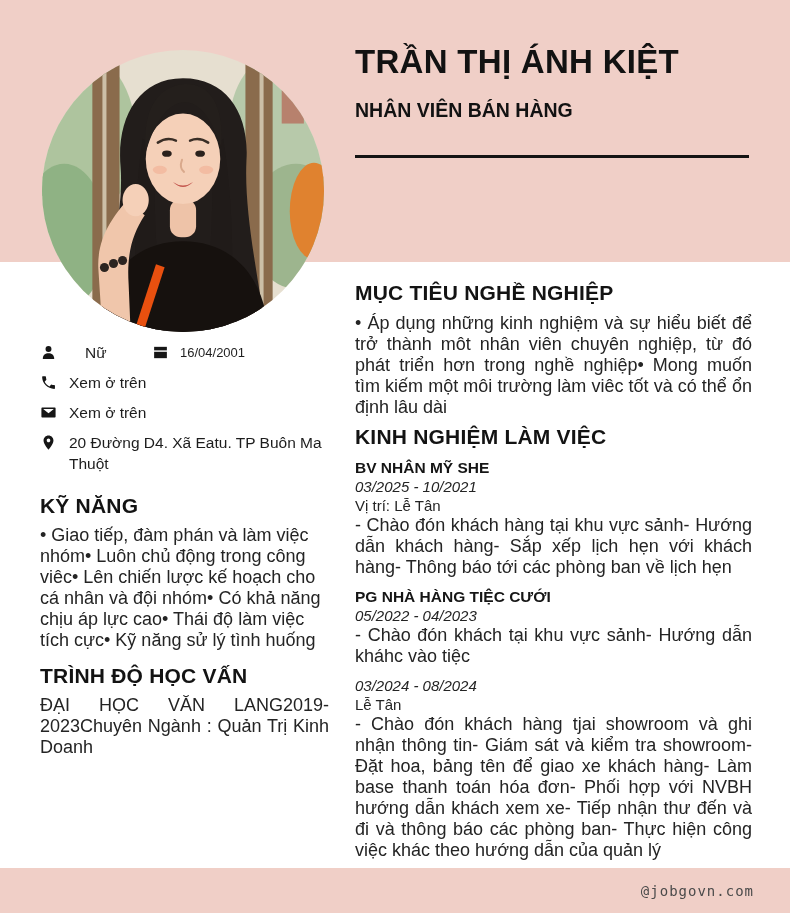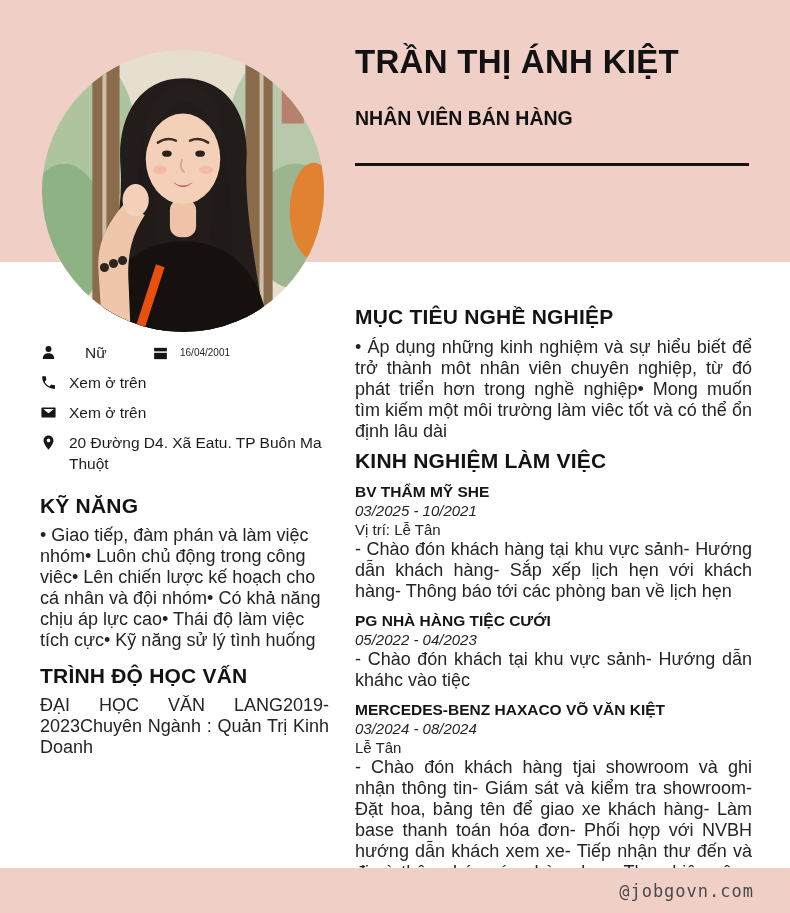--- a/index.html
+++ b/index.html
@@ -15,56 +15,56 @@
   }
   .band { position: absolute; left: 0; width: 100%; background: #f0cfc7; }
   .header-band { top: 0; height: 262px; }
   .footer-band {
     bottom: 0; height: 45px;
     display: flex; align-items: center; justify-content: flex-end;
     padding-right: 36px;
   }
   .watermark {
     font-family: "DejaVu Sans Mono", "Liberation Mono", monospace;
-    font-size: 17px; color: #4a4a4a; letter-spacing: 1px;
+    font-size: 14px; color: #4a4a4a; letter-spacing: 1px;
   }
   .photo {
     position: absolute; left: 42px; top: 50px;
     width: 282px; height: 282px;
     border-radius: 50%; overflow: hidden;
   }
   .photo svg { display: block; width: 100%; height: 100%; }
   .header-text { position: absolute; left: 355px; top: 42px; width: 396px; }
   .name {
     font-size: 33px; font-weight: bold; color: #121212;
     margin: 0; letter-spacing: 0.3px; line-height: 40px;
   }
   .subtitle {
     font-size: 19.5px; font-weight: bold; color: #121212;
-    margin-top: 24px; line-height: 24px;
+    margin-top: 16px; line-height: 24px;
   }
   .divider { width: 394px; height: 3px; background: #141414; margin-top: 33px; }
 
   h2 {
     font-size: 21px; font-weight: bold; color: #131313;
     margin: 0; line-height: 25px; letter-spacing: 0.2px;
   }
   p { margin: 0; font-size: 18px; line-height: 21px; color: #242424; }
   .just { text-align: justify; }
 
   .left-col  { position: absolute; left: 40px;  top: 342px; width: 289px; }
-  .right-col { position: absolute; left: 355px; top: 304px; width: 397px; }
+  .right-col { position: absolute; left: 355px; top: 280px; width: 397px; }
 
   .contact-row {
     display: flex; align-items: flex-start; gap: 12px;
     margin-bottom: 9px; font-size: 15.5px; line-height: 21px; color: #1d1d1d;
   }
   .row-split { display: flex; margin-bottom: 9px; }
   .gcell { display: flex; gap: 28px; width: 112px; font-size: 15.5px; line-height: 21px; text-align: right; }
-  .dcell { display: flex; gap: 11px; font-size: 10px; line-height: 21px; align-items: center; }
+  .dcell { display: flex; gap: 11px; font-size: 13px; line-height: 21px; }
   .icon { width: 17px; height: 17px; flex: none; margin-top: 2px; fill: #161616; }
 
   .h-skills { margin-top: 19px; margin-bottom: 7px; }
   .h-edu    { margin-top: 12px; margin-bottom: 7px; }
   .h-obj    { margin-bottom: 8px; }
   .h-exp    { margin-top: 6px; margin-bottom: 5px; }
 
   .job { margin-top: 9px; }
   .job-company { font-size: 15.5px; font-weight: bold; line-height: 19px; color: #151515; }
   .job-period  { font-size: 15px; font-style: italic; line-height: 19px; color: #242424; }
@@ -171,34 +171,33 @@
   </div>
 
   <div class="right-col">
 
     <h2 class="h-obj">MỤC TIÊU NGHỀ NGHIỆP</h2>
     <p class="just">• Áp dụng những kinh nghiệm và sự hiểu biết để trở thành môt nhân viên chuyên nghiệp, từ đó phát triển hơn trong nghề nghiệp• Mong muốn tìm kiếm một môi trường làm viêc tốt và có thể ổn định lâu dài</p>
 
     <h2 class="h-exp">KINH NGHIỆM LÀM VIỆC</h2>
 
     <div class="job">
-      <div class="job-company">BV THẨM MỸ SHE</div>
+      <div class="job-company">BV NHÂN MỸ SHE</div>
       <div class="job-period">03/2025 - 10/2021</div>
       <div class="job-pos">Vị trí: Lễ Tân</div>
       <p class="just job-desc">- Chào đón khách hàng tại khu vực sảnh- Hướng dẫn khách hàng- Sắp xếp lịch hẹn với khách hàng- Thông báo tới các phòng ban về lịch hẹn</p>
     </div>
 
     <div class="job">
       <div class="job-company">PG NHÀ HÀNG TIỆC CƯỚI</div>
       <div class="job-period">05/2022 - 04/2023</div>
       <p class="just job-desc">- Chào đón khách tại khu vực sảnh- Hướng dẫn kháhc vào tiệc</p>
     </div>
 
     <div class="job">
-      <div class="job-company">MERCEDES-BENZ HAXACO VÕ VĂN KIỆT</div>
       <div class="job-period">03/2024 - 08/2024</div>
       <div class="job-pos">Lễ Tân</div>
       <p class="just job-desc">- Chào đón khách hàng tjai showroom và ghi nhận thông tin- Giám sát và kiểm tra showroom- Đặt hoa, bảng tên để giao xe khách hàng- Làm base thanh toán hóa đơn- Phối hợp với NVBH hướng dẫn khách xem xe- Tiếp nhận thư đến và đi và thông báo các phòng ban- Thực hiện công việc khác theo hướng dẫn của quản lý</p>
     </div>
 
   </div>
 
   <div class="band footer-band">
     <span class="watermark">@jobgovn.com</span>
   </div>

